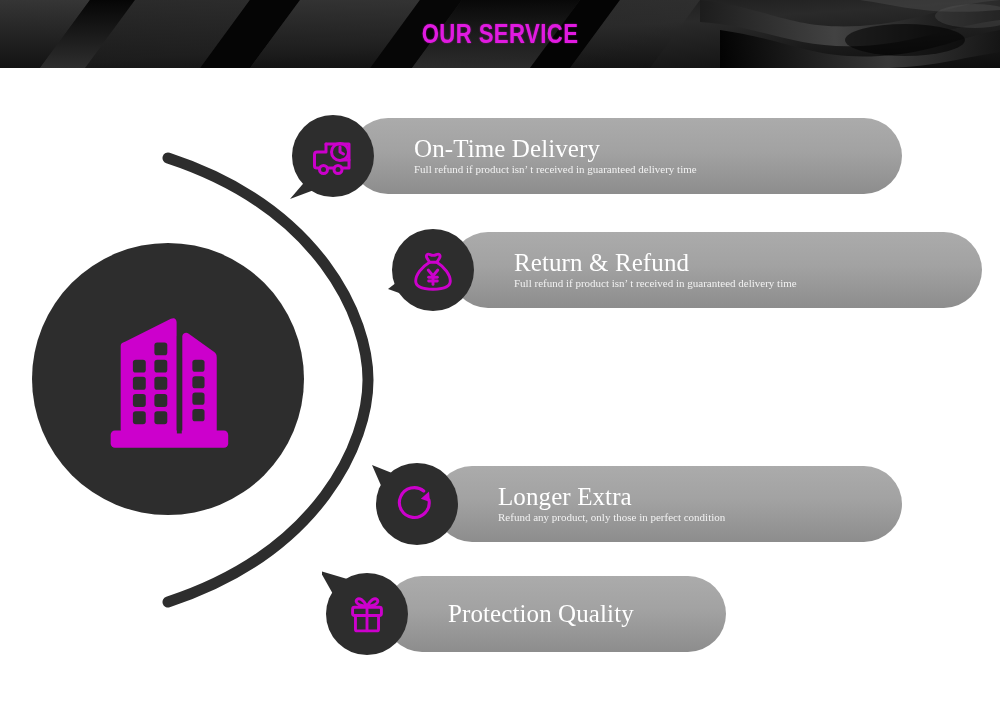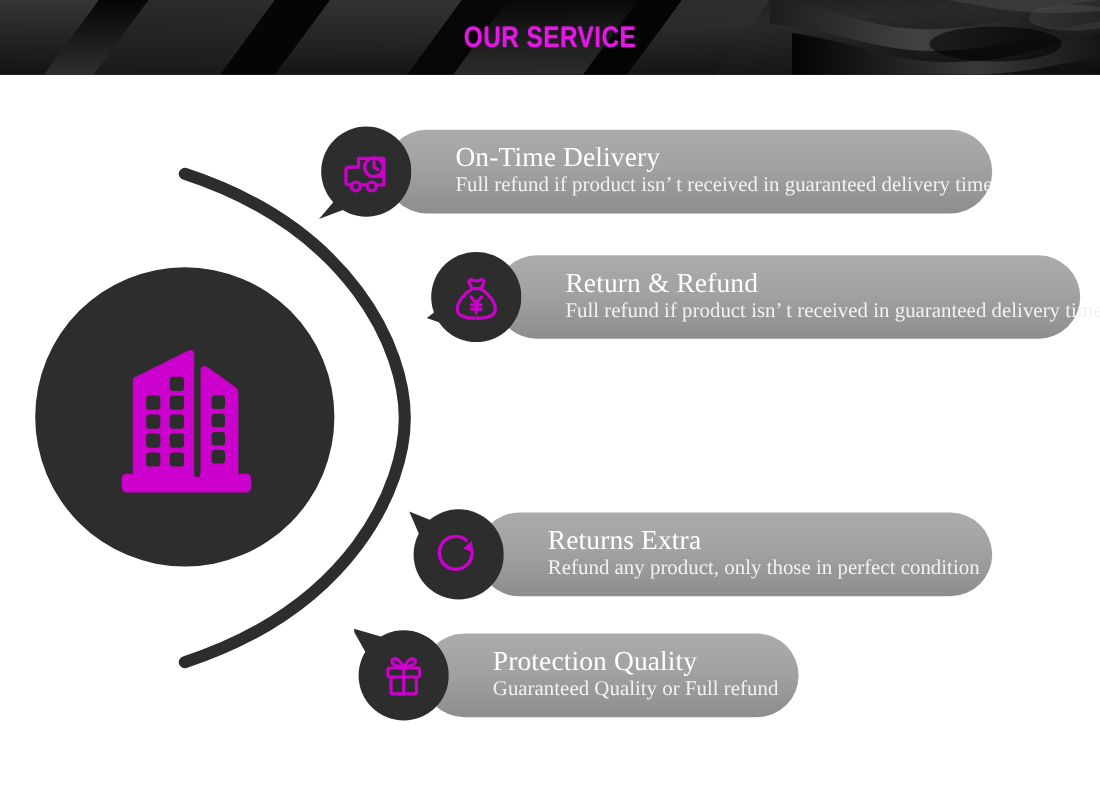--- a/index.html
+++ b/index.html
@@ -98,21 +98,21 @@
   .pill-title {
     color: #ffffff;
     font-size: 25px;
     font-weight: normal;
     line-height: 1.04;
     white-space: nowrap;
     letter-spacing: 0.1px;
   }
   .pill-sub {
     color: #f2f2f2;
-    font-size: 19px;
+    font-size: 11px;
     line-height: 1.18;
     white-space: nowrap;
     margin-top: 1px;
   }
   .badge {
     position: absolute;
     left: 0;
     top: 0;
     width: 86px;
     height: 86px;
@@ -272,21 +272,21 @@
             <path d="M21.5 37.5 L30.5 37.5"></path>
           </g>
         </svg>
       </div>
     </div>
   </div>
 
 
   <div class="row" style="left:372px; top:461px; width:530px;">
     <div class="pill" style="width:468px;">
-      <div class="pill-title">Returns Extra</div>
+      <div class="pill-title">Longer Extra</div>
       <div class="pill-sub">Refund any product, only those in perfect condition</div>
     </div>
     <div class="badge">
       <svg class="badge-shape" viewBox="0 0 86 86">
         <path d="M0 4 L30 16 L14 36 Z" fill="#2d2d2d"></path>
         <circle cx="45" cy="43" r="41" fill="#2d2d2d"></circle>
       </svg>
       <div class="badge-glyph">
         <svg width="50" height="50" viewBox="0 0 52 52" style="margin-left:4px;">
           <g fill="none" stroke="#cc00cc" stroke-width="3.2" stroke-linecap="round" stroke-linejoin="round">
@@ -294,21 +294,20 @@
           </g>
           <path d="M38.5 13 L39.5 24 L30 20.5 Z" fill="#cc00cc"></path>
         </svg>
       </div>
     </div>
   </div>
 
   <div class="row" style="left:322px; top:571px; width:404px;">
     <div class="pill" style="width:342px;">
       <div class="pill-title">Protection Quality</div>
-      <div class="pill-sub">Guaranteed Quality or Full refund</div>
     </div>
     <div class="badge">
       <svg class="badge-shape" viewBox="0 0 86 86">
         <path d="M-2 0 L32 10 L16 32 Z" fill="#2d2d2d"></path>
         <circle cx="45" cy="43" r="41" fill="#2d2d2d"></circle>
       </svg>
       <div class="badge-glyph">
         <svg width="50" height="50" viewBox="0 0 52 52" style="margin-left:4px;">
           <g fill="none" stroke="#cc00cc" stroke-width="3" stroke-linecap="round" stroke-linejoin="round">
             <path d="M26 18 C22 11 18 8.5 15.5 11 C13 13.5 16.5 17.5 26 18 Z"></path>

